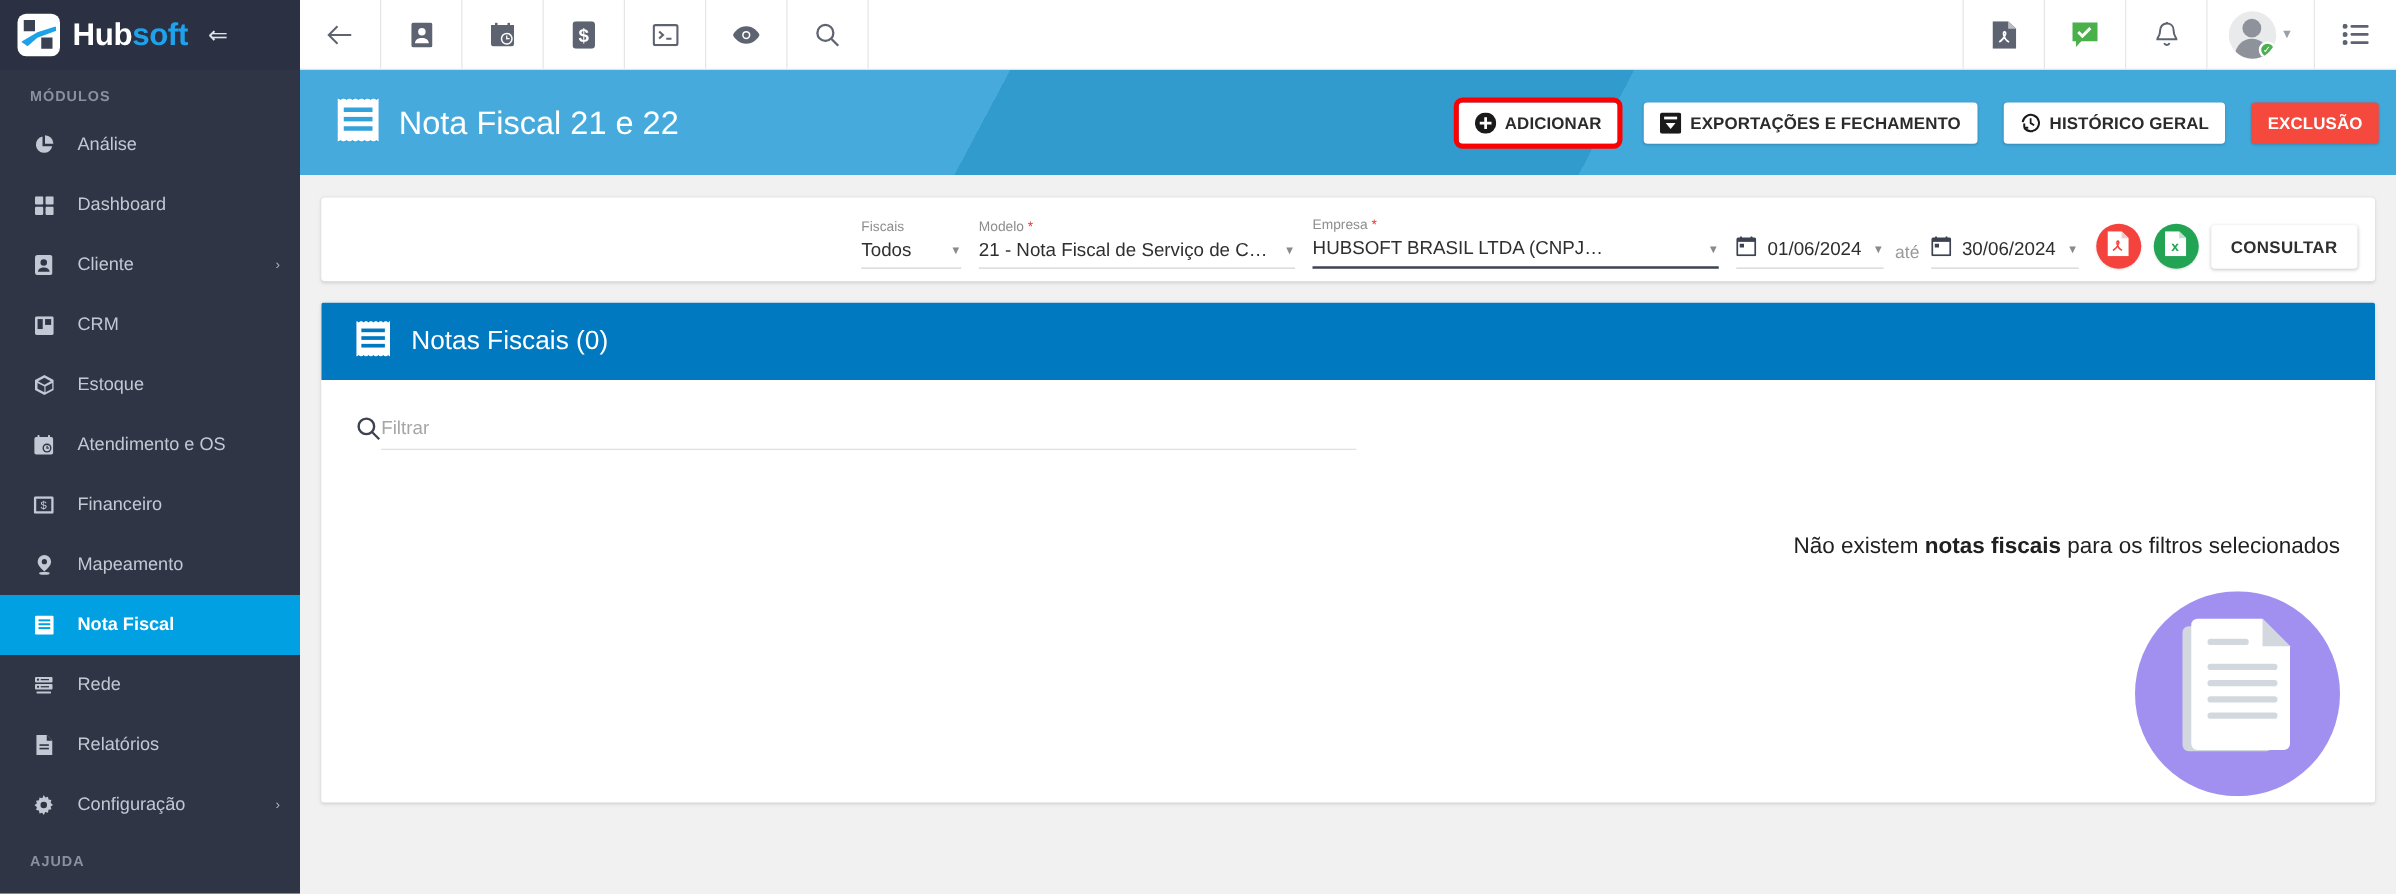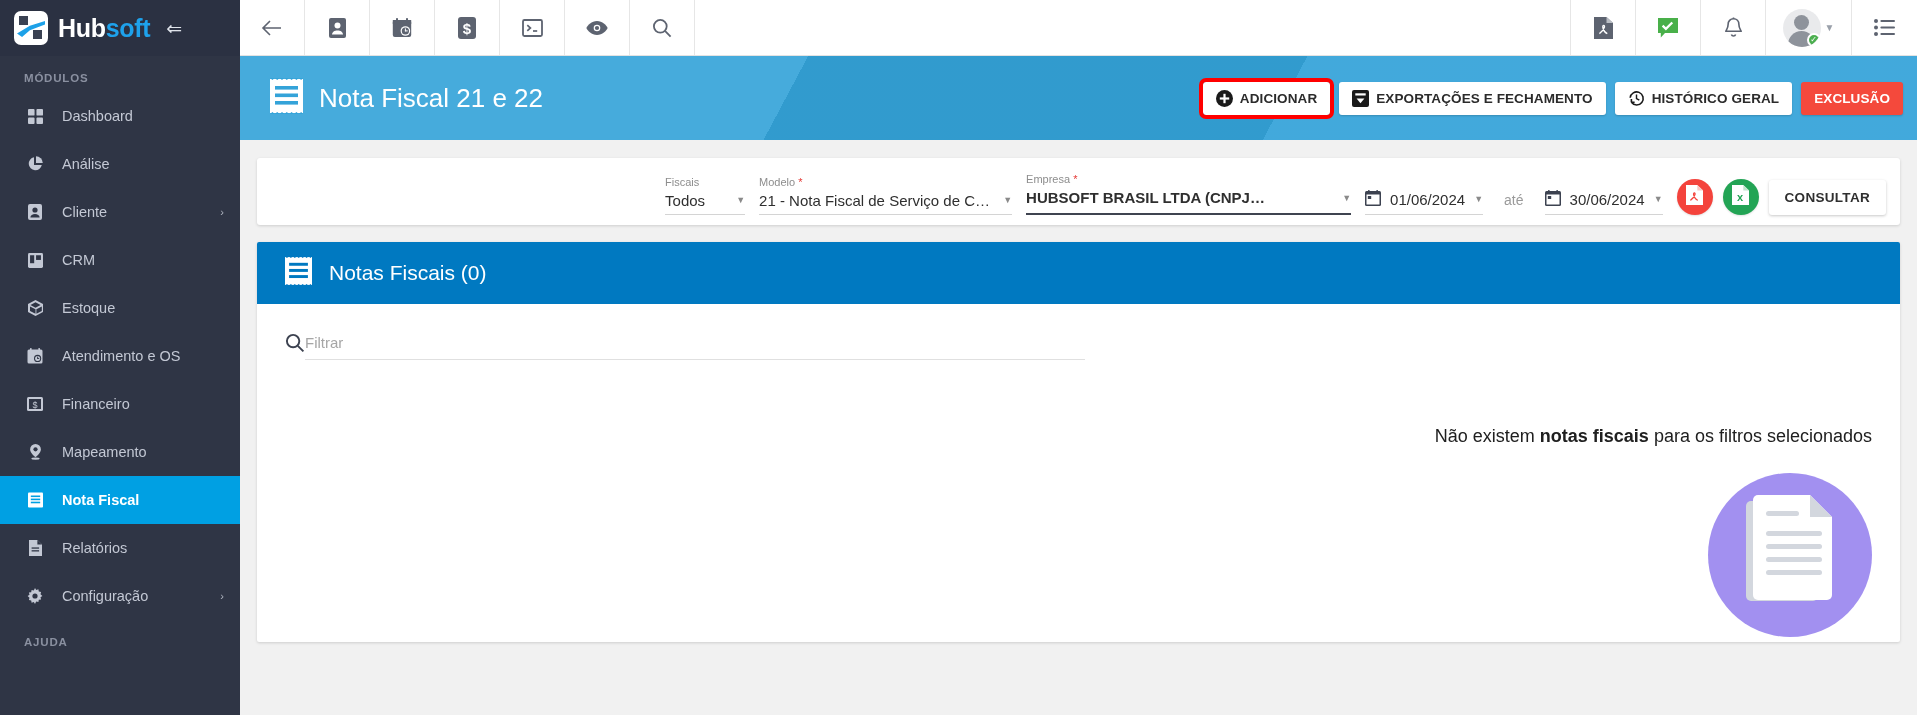--- a/index.html
+++ b/index.html
@@ -134,21 +134,21 @@
   }
   .page-header::before {
     content: ""; position: absolute; inset: 0;
     background:
       linear-gradient(118deg, rgba(255,255,255,0.09) 0%, rgba(255,255,255,0.09) 33%, rgba(0,0,0,0.05) 33%, rgba(0,0,0,0.05) 62%, rgba(255,255,255,0.07) 62%);
   }
   .ph-inner { position: relative; display: flex; align-items: center; gap: 16px; z-index: 2; }
   .ph-title {
     color: #ffffff; font-size: 26px; font-weight: normal; white-space: nowrap;
   }
-  .ph-actions { position: relative; z-index: 2; margin-left: auto; display: flex; align-items: center; gap: 9px; }
+  .ph-actions { position: relative; z-index: 2; margin-left: auto; display: flex; align-items: center; gap: 21px; }
   .hbtn {
     height: 33px; border-radius: 3px; background: #ffffff;
     display: flex; align-items: center; gap: 7px;
     padding: 0 13px;
     font-size: 13.5px; font-weight: bold; color: #2b2b2b;
     letter-spacing: 0.1px; white-space: nowrap;
     cursor: pointer;
     box-shadow: 0 1px 2px rgba(0,0,0,0.18);
   }
   .hbtn.highlight { outline: 4px solid #ff0000; outline-offset: 0px; }
@@ -170,28 +170,28 @@
   .field-label {
     font-size: 11px; color: #8d8d8d; margin-bottom: 4px; white-space: nowrap;
   }
   .field-label .req { color: #e53935; }
   .field-ctl {
     display: flex; align-items: center; gap: 8px;
     border-bottom: 1px solid #d4d4d4;
     padding-bottom: 5px;
     font-size: 15px; color: #2f2f2f; white-space: nowrap;
   }
-  .field-ctl.emphasis { border-bottom: 2px solid #3f4450; font-weight: bold; }
+  .field-ctl.emphasis { border-bottom: 2px solid #3f4450; }
   .field-val { flex: 1; overflow: hidden; text-overflow: ellipsis; }
   .caret { color: #8a8a8a; font-size: 9px; line-height: 1; }
   .redact {
     display: inline-block; background: #fb0000; border-radius: 8px;
     height: 17px; vertical-align: middle;
   }
-  .date-group { display: flex; align-items: center; gap: 21px; margin-right: 14px; }
+  .date-group { display: flex; align-items: flex-end; gap: 9px; margin-right: 14px; }
   .date-field { display: flex; align-items: center; gap: 9px; border-bottom: 1px solid #d4d4d4; padding-bottom: 5px; font-size: 15px; color: #2f2f2f;}
   .ate { color: #9a9a9a; font-size: 14px; padding-bottom: 6px; }
   .cal-icon { color: #3c4250; }
   .round-btn {
     width: 36px; height: 36px; border-radius: 50%;
     display: flex; align-items: center; justify-content: center;
     cursor: pointer; margin-right: 10px; flex-shrink: 0;
     box-shadow: 0 1px 2px rgba(0,0,0,0.12);
   }
   .round-btn.pdf { background: #f4433c; }
@@ -252,38 +252,38 @@
       </div>
       <div class="brand-text"><span>Hub</span><span class="hl">soft</span></div>
       <span class="brand-collapse">⇐</span>
     </div>
 
     <div class="sidebar-scroll">
       <div class="section-label">MÓDULOS</div>
 
       <div class="menu-item">
         <span class="mi-icon">
+          <svg width="16" height="16" viewBox="0 0 16 16">
+              <path d="M7 1.2A6.6 6.6 0 1 0 14.8 9H7z"></path>
+              <path d="M9 0.2V7h6.8A6.9 6.9 0 0 0 9 0.2z"></path>
+            </svg>
+        </span>
+        <span class="mi-label">Análise</span>
+      </div>
+
+      <div class="menu-item">
+        <span class="mi-icon">
           <svg width="15" height="15" viewBox="0 0 16 16">
               <rect x="0" y="0" width="7" height="7" rx="1"></rect>
               <rect x="9" y="0" width="7" height="7" rx="1"></rect>
               <rect x="0" y="9" width="7" height="7" rx="1"></rect>
               <rect x="9" y="9" width="7" height="7" rx="1"></rect>
             </svg>
         </span>
         <span class="mi-label">Dashboard</span>
-      </div>
-
-      <div class="menu-item">
-        <span class="mi-icon">
-          <svg width="16" height="16" viewBox="0 0 16 16">
-              <path d="M7 1.2A6.6 6.6 0 1 0 14.8 9H7z"></path>
-              <path d="M9 0.2V7h6.8A6.9 6.9 0 0 0 9 0.2z"></path>
-            </svg>
-        </span>
-        <span class="mi-label">Análise</span>
       </div>
 
       <div class="menu-item">
         <span class="mi-icon">
           <svg width="14" height="16" viewBox="0 0 14 16">
               <rect x="0" y="0" width="14" height="16" rx="2"></rect>
               <circle cx="7" cy="6" r="2.6" fill="#2f3545"></circle>
               <path d="M2.4 13.4c0-2.3 2.1-3.5 4.6-3.5s4.6 1.2 4.6 3.5z" fill="#2f3545"></path>
             </svg>
         </span>
@@ -356,20 +356,34 @@
           <svg width="15" height="16" viewBox="0 0 16 16">
               <rect x="0" y="0" width="16" height="16" rx="1"></rect>
               <rect x="3" y="3.2" width="10" height="1.7" fill="#00a0e3"></rect>
               <rect x="3" y="6.5" width="10" height="1.7" fill="#00a0e3"></rect>
               <rect x="3" y="9.8" width="10" height="1.7" fill="#00a0e3"></rect>
             </svg>
         </span>
         <span class="mi-label">Nota Fiscal</span>
       </div>
 
+      <div class="menu-item">
+        <span class="mi-icon">
+          <svg width="16" height="15" viewBox="0 0 16 15">
+              <rect x="1" y="0.5" width="14" height="4.4" rx="0.8"></rect>
+              <rect x="1" y="6.2" width="14" height="4.4" rx="0.8"></rect>
+              <circle cx="3.4" cy="2.7" r="0.9" fill="#2f3545"></circle>
+              <circle cx="3.4" cy="8.4" r="0.9" fill="#2f3545"></circle>
+              <rect x="5.6" y="2.2" width="6.6" height="1" fill="#2f3545"></rect>
+              <rect x="5.6" y="7.9" width="6.6" height="1" fill="#2f3545"></rect>
+              <rect x="2.2" y="12.2" width="11.6" height="1.5" rx="0.5"></rect>
+            </svg>
+        </span>
+        <span class="mi-label">Rede</span>
+      </div>
 
       <div class="menu-item">
         <span class="mi-icon">
           <svg width="13" height="16" viewBox="0 0 13 16">
               <path d="M0 0h8.4L13 4.5V16H0z"></path>
               <path d="M8.4 0 13 4.5H8.4z" fill="#2f3545"></path>
               <rect x="2.6" y="7.4" width="7.5" height="1.3" fill="#2f3545"></rect>
               <rect x="2.6" y="10.2" width="7.5" height="1.3" fill="#2f3545"></rect>
             </svg>
         </span>

